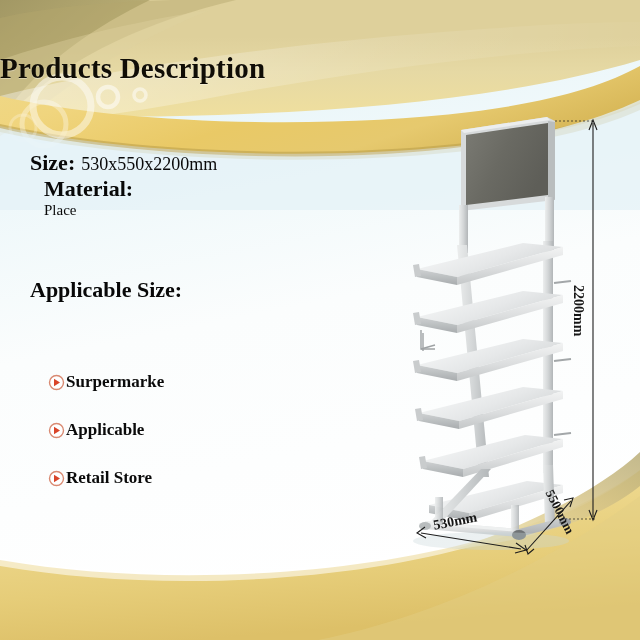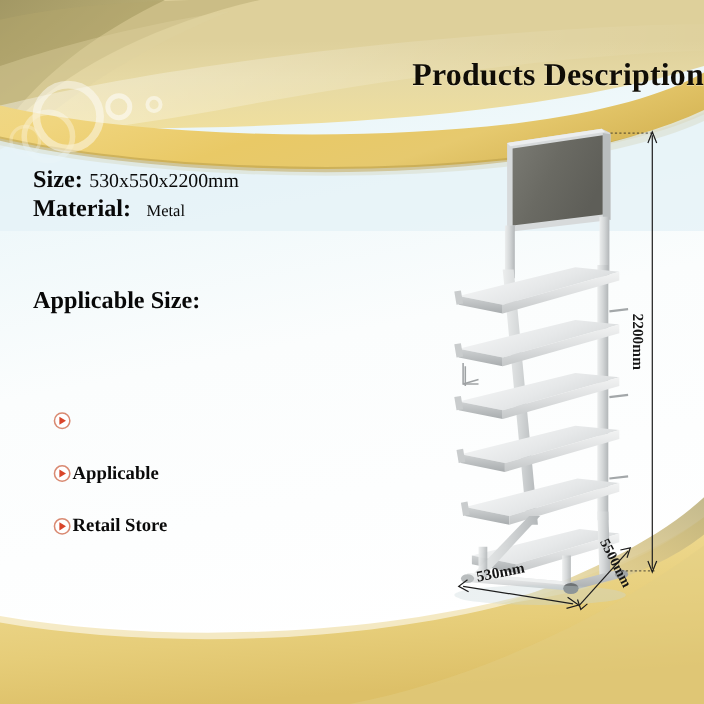--- a/index.html
+++ b/index.html
@@ -29,42 +29,42 @@
     position: absolute;
     left: 0; top: 0;
     width: 640px;
     height: 132px;
   }
   .page-title {
     position: absolute;
     left: 0;
     top: 52px;
     width: 640px;
-    text-align: right;
+    text-align: left;
     font-size: 29px;
     font-weight: bold;
     color: #100d06;
     letter-spacing: 0.2px;
     font-family: "Liberation Serif", "DejaVu Serif", serif;
     text-shadow: 0 1px 0 rgba(255,255,255,0.35);
   }
 
   
   .specs {
     position: absolute;
     left: 30px;
     top: 150px;
     width: 330px;
   }
   .spec-row {
     display: flex;
     align-items: baseline;
   }
   .spec-row.size-row { }
-  .spec-row.material-row { margin-bottom: 58px; }
+  .spec-row.material-row { margin-bottom: 58px; flex-direction: column; }
 
   .spec-label {
     font-size: 22px;
     font-weight: bold;
     color: #080808;
     white-space: nowrap;
   }
   .spec-value {
     font-size: 18px;
     font-weight: normal;
@@ -236,33 +236,34 @@
     <div class="page-title">Products Description</div>
   </div>
 
   <div class="specs">
     <div class="spec-row size-row">
       <span class="spec-label">Size:</span>
       <span class="spec-value">530x550x2200mm</span>
     </div>
     <div class="spec-row material-row">
       <span class="spec-label">Material:</span>
-      <span class="spec-value small">Metal</span>
+      <span class="spec-value small">Place</span>
     </div>
     <div class="section-heading">Applicable Size:</div>
   </div>
 
   <ul class="place-list">
     <li class="place-item">
       <span class="bullet-icon">
         <svg width="17" height="17" viewBox="0 0 17 17">
           <circle cx="8.5" cy="8.5" r="7" fill="#ffffff" stroke="#d98a72" stroke-width="1.4"></circle>
           <path d="M6 4.8 L12 8.5 L6 12.2 Z" fill="#d9452a"></path>
         </svg>
       </span>
+      <span class="place-label">Surpermarke</span>
     </li>
     <li class="place-item">
       <span class="bullet-icon">
         <svg width="17" height="17" viewBox="0 0 17 17">
           <circle cx="8.5" cy="8.5" r="7" fill="#ffffff" stroke="#d98a72" stroke-width="1.4"></circle>
           <path d="M6 4.8 L12 8.5 L6 12.2 Z" fill="#d9452a"></path>
         </svg>
       </span>
       <span class="place-label">Applicable</span>
     </li>

